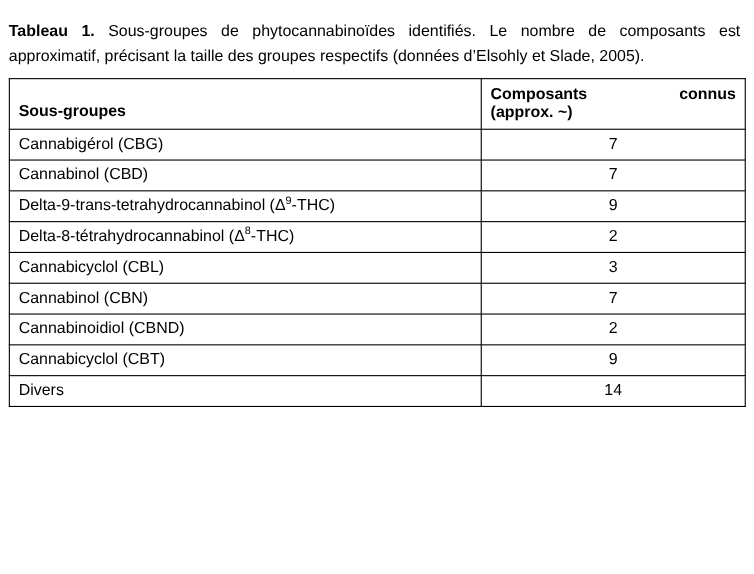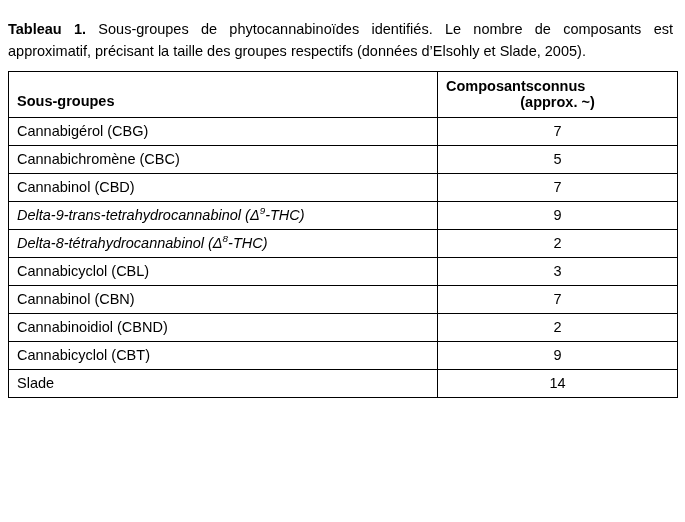--- a/index.html
+++ b/index.html
@@ -55,36 +55,37 @@
     vertical-align: top;
     padding-top: 6px;
     padding-bottom: 7px;
   }
   tr.head td.col-sub {
     vertical-align: bottom;
     padding-bottom: 8px;
   }
   .head-right-line1 {
     display: flex;
+    justify-content: space-between;
     width: 100%;
   }
   .head-right-line2 {
     display: block;
-    text-align: center;
+    text-align: left;
   }
   .head-right {
     text-align: left;
     padding-left: 4px;
   }
   sup {
     font-size: 0.68em;
     vertical-align: super;
     line-height: 0;
   }
-  .nowrap { white-space: nowrap; font-style: italic; }
+  .nowrap { white-space: nowrap; }
 </style>
 </head>
 <body>
 
 <div class="page">
 
   <p class="caption"><span class="lead">Tableau 1.</span><span> Sous-groupes de phytocannabinoïdes identifiés. Le nombre de composants est approximatif, précisant la taille des groupes respectifs (données d’Elsohly et Slade, 2005).</span></p>
 
   <table class="tbl">
     <colgroup>
@@ -101,24 +102,20 @@
           </span>
           <span class="head-right-line2">(approx. ~)</span>
         </td>
       </tr>
 
       <tr>
         <td class="col-sub"><span>Cannabigérol (CBG)</span></td>
         <td class="col-num">7</td>
       </tr>
       <tr>
-        <td class="col-sub"><span>Cannabichromène (CBC)</span></td>
-        <td class="col-num">5</td>
-      </tr>
-      <tr>
         <td class="col-sub"><span>Cannabinol (CBD)</span></td>
         <td class="col-num">7</td>
       </tr>
       <tr>
         <td class="col-sub nowrap"><span>Delta-9-trans-tetrahydrocannabinol (Δ</span><sup>9</sup><span>-THC)</span></td>
         <td class="col-num">9</td>
       </tr>
       <tr>
         <td class="col-sub nowrap"><span>Delta-8-tétrahydrocannabinol (Δ</span><sup>8</sup><span>-THC)</span></td>
         <td class="col-num">2</td>
@@ -133,19 +130,19 @@
       </tr>
       <tr>
         <td class="col-sub"><span>Cannabinoidiol (CBND)</span></td>
         <td class="col-num">2</td>
       </tr>
       <tr>
         <td class="col-sub"><span>Cannabicyclol (CBT)</span></td>
         <td class="col-num">9</td>
       </tr>
       <tr>
-        <td class="col-sub"><span>Slade</span></td>
+        <td class="col-sub"><span>Divers</span></td>
         <td class="col-num">14</td>
       </tr>
     </tbody>
   </table>
 
 </div>
 
 </body></html>

